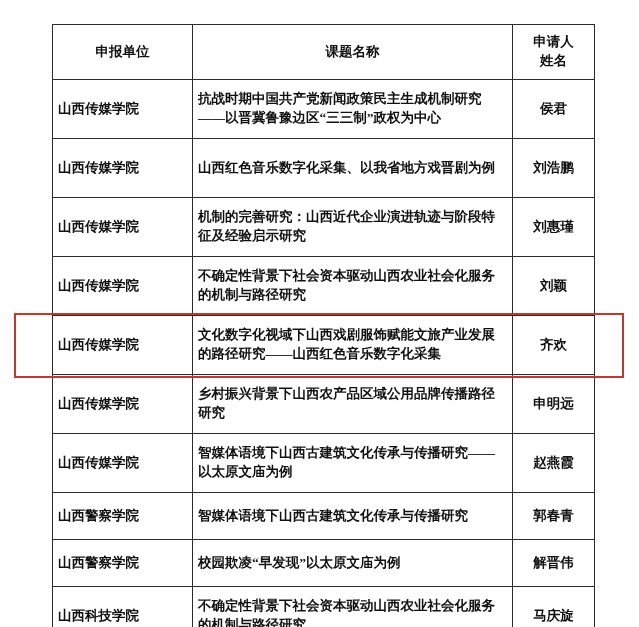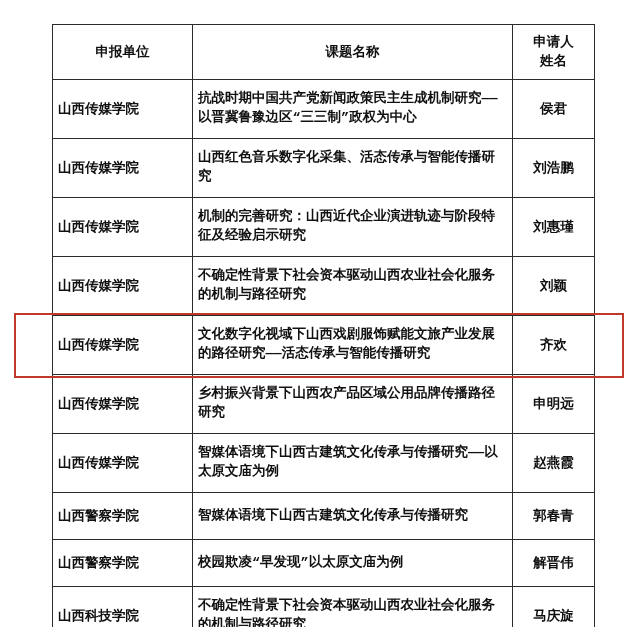--- a/index.html
+++ b/index.html
@@ -52,21 +52,20 @@
   }
   th.hdr-person {
     line-height: 1.25;
     margin-top: 27px;
   }
   td.unit {
     white-space: nowrap;
   }
   td.title {
     text-align: left;
-    font-family: Liberation Mono, monospace;
   }
   td.person {
     text-align: center;
     white-space: nowrap;
   }
   .row-tall td { height: 50px; }
   .row-short td { height: 38px; }
 
   
   .highlight-box {
@@ -103,36 +102,36 @@
         </tr>
       </thead>
       <tbody id="tbody">
           <tr class="row-tall">
             <td class="unit">山西传媒学院</td>
             <td class="title">抗战时期中国共产党新闻政策民主生成机制研究——以晋冀鲁豫边区“三三制”政权为中心</td>
             <td class="person">侯君</td>
           </tr>
           <tr class="row-tall">
             <td class="unit">山西传媒学院</td>
-            <td class="title">山西红色音乐数字化采集、活态传承与智能传播研究</td>
+            <td class="title">山西红色音乐数字化采集、以我省地方戏晋剧为例</td>
             <td class="person">刘浩鹏</td>
           </tr>
           <tr class="row-tall">
             <td class="unit">山西传媒学院</td>
             <td class="title">机制的完善研究：山西近代企业演进轨迹与阶段特征及经验启示研究</td>
             <td class="person">刘惠瑾</td>
           </tr>
           <tr class="row-tall">
             <td class="unit">山西传媒学院</td>
             <td class="title">不确定性背景下社会资本驱动山西农业社会化服务的机制与路径研究</td>
             <td class="person">刘颖</td>
           </tr>
           <tr class="row-tall">
             <td class="unit">山西传媒学院</td>
-            <td class="title">文化数字化视域下山西戏剧服饰赋能文旅产业发展的路径研究——活态传承与智能传播研究</td>
+            <td class="title">文化数字化视域下山西戏剧服饰赋能文旅产业发展的路径研究——山西红色音乐数字化采集</td>
             <td class="person">齐欢</td>
           </tr>
           <tr class="row-tall">
             <td class="unit">山西传媒学院</td>
             <td class="title">乡村振兴背景下山西农产品区域公用品牌传播路径研究</td>
             <td class="person">申明远</td>
           </tr>
           <tr class="row-tall">
             <td class="unit">山西传媒学院</td>
             <td class="title">智媒体语境下山西古建筑文化传承与传播研究——以太原文庙为例</td>

